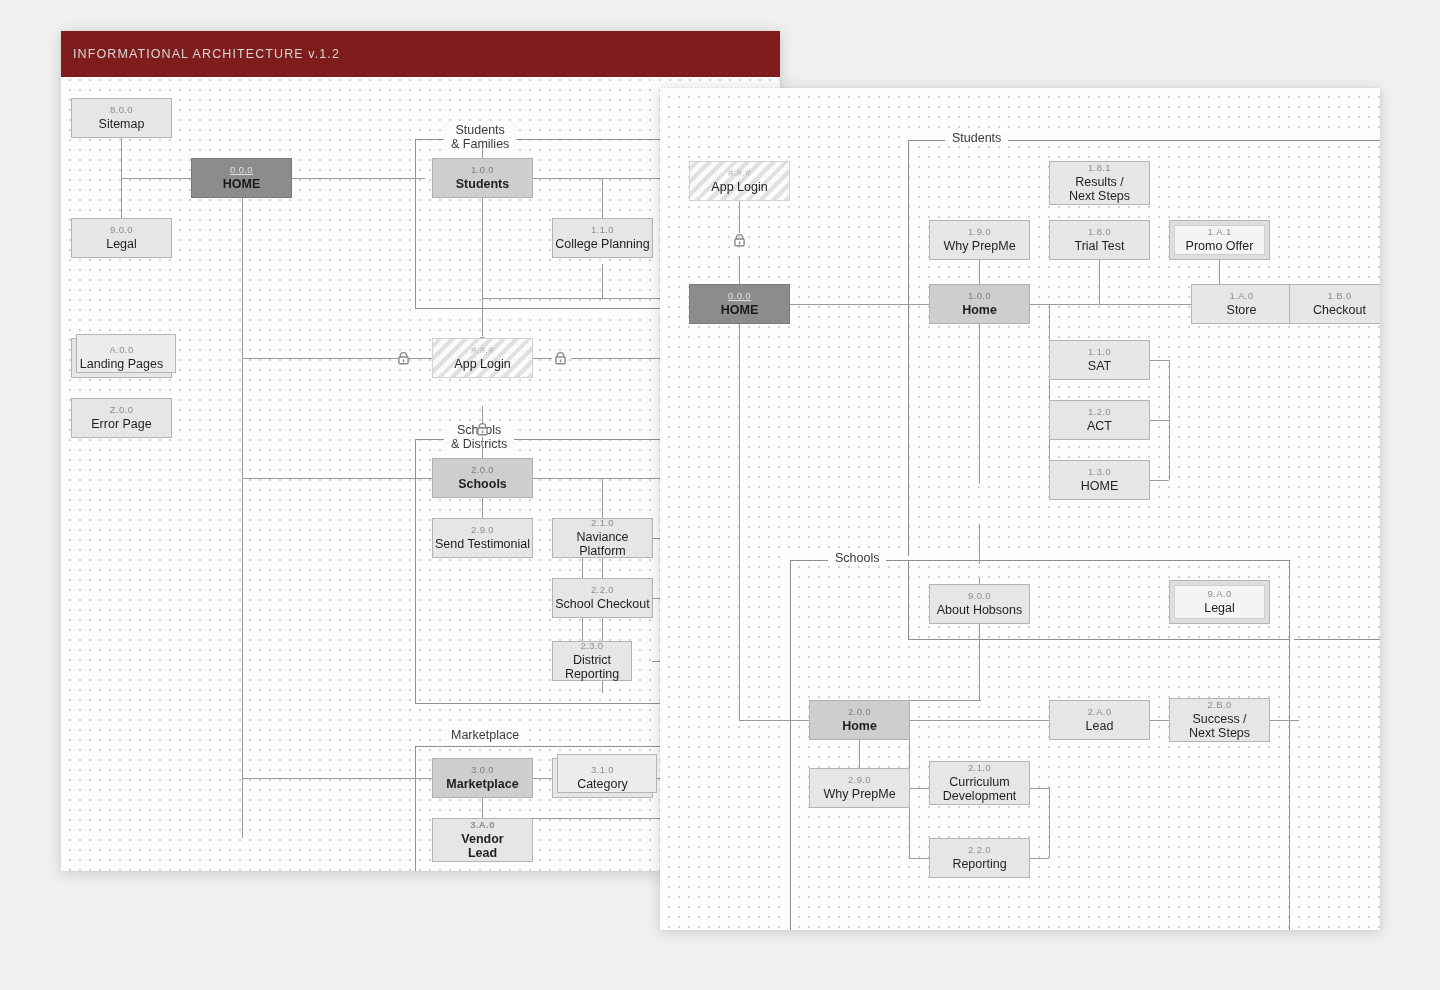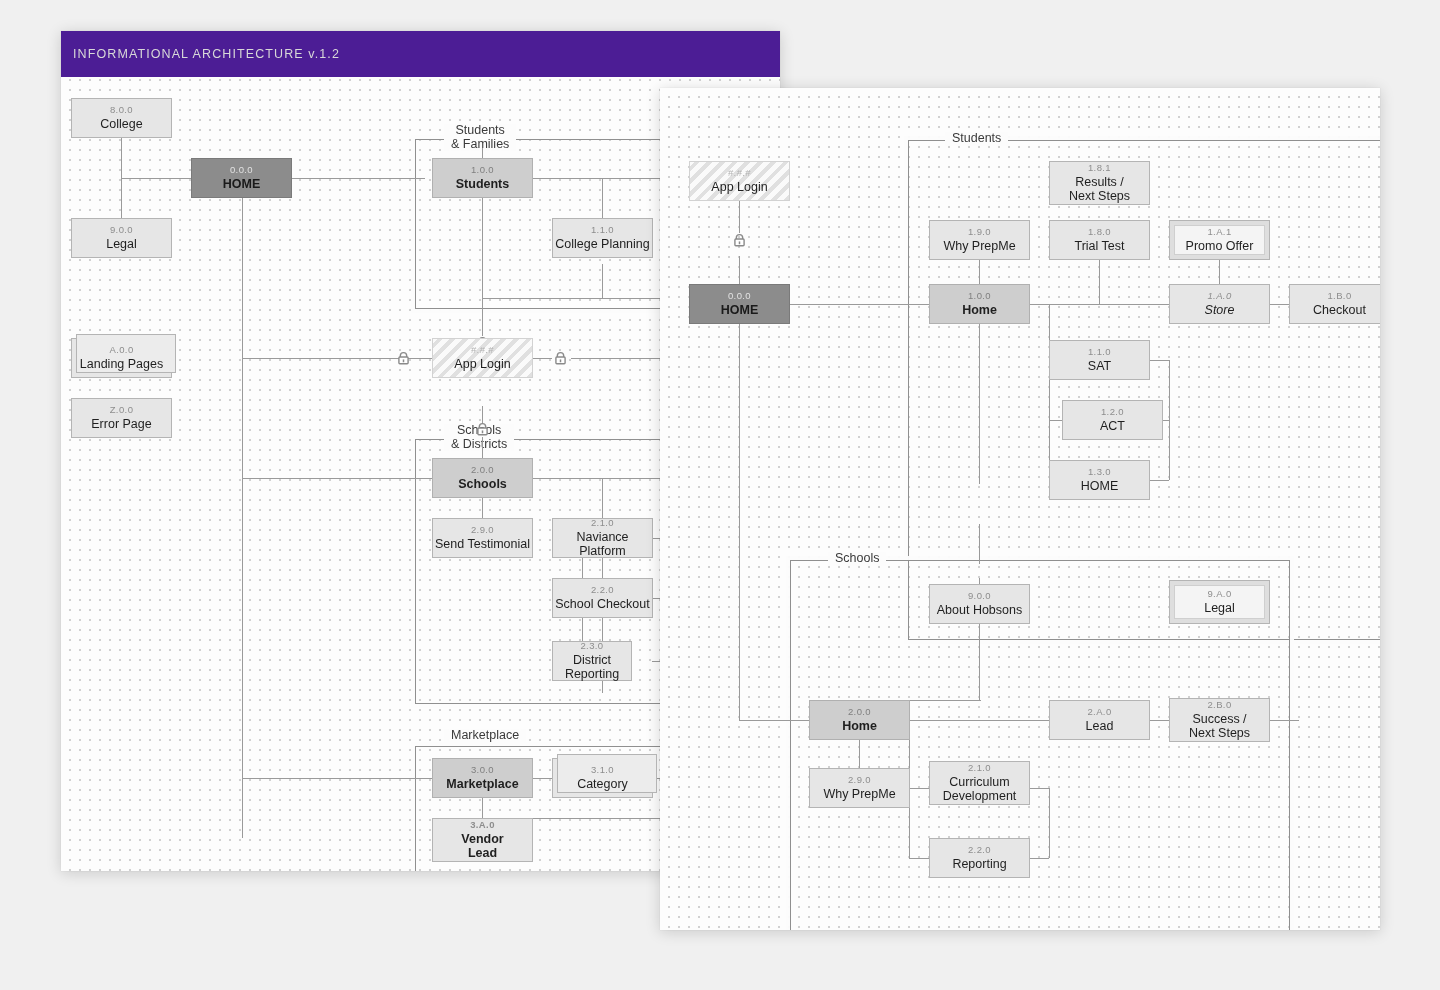--- a/index.html
+++ b/index.html
@@ -22,21 +22,21 @@
   .grid {
     position: absolute; inset: 0;
     background-image: radial-gradient(#c9c9c9 0.9px, transparent 1px);
     background-size: 10px 10px;
     background-position: 4px 4px;
     opacity: .85;
   }
   .titlebar {
     position: absolute; left:0; top:0;
     width: 719px; height: 46px;
-    background: #4c1d95;
+    background: #7f1d1d;
     display: flex; align-items: center;
   }
   .titlebar span {
     color: #d8d8d8; font-size: 12.5px; letter-spacing: 1.1px;
     padding-left: 12px;
   }
 
   
   .canvas { position: absolute; inset: 0; }
 
@@ -75,21 +75,21 @@
   .node .nid {
     font-size: 9.5px; color: #8d8d8d; letter-spacing: .4px;
     line-height: 1.15em; margin-bottom: 1px;
   }
   .node .nlb {
     font-size: 12.5px; color: #1f1f1f; line-height: 1.12em;
     white-space: pre-line;
   }
   .node.dark  { background: #8c8c8c; border-color: #7a7a7a; }
   .node.dark .nlb { color: #1a1a1a; font-weight: bold; }
-  .node.dark .nid { color: #e2e2e2; }
+  .node.dark .nid { color: #e2e2e2; text-decoration: underline; }
   .node.mid   { background: #cecece; border-color: #b0b0b0; }
   .node.mid .nlb { font-weight: bold; }
   .node.mid .nid { color: #7f7f7f; }
 
   
   .stack::before {
     content: ""; position: absolute;
     left: 4px; top: -5px; right: -5px; bottom: 4px;
     background: #ececec; border: 1px solid #b4b4b4; z-index: -1;
   }
@@ -218,21 +218,21 @@
       <div class="lock" style="left:492px; top:320px;">
         <svg viewBox="0 0 16 16">
             <path d="M4.6 6.6V5.1a3.4 3.4 0 0 1 6.8 0v1.5" fill="none" stroke="#8a8a8a" stroke-width="1.5"></path>
             <rect x="3.1" y="6.4" width="9.8" height="7.2" rx="1" fill="#fff" stroke="#8a8a8a" stroke-width="1.5"></rect>
             <rect x="7.2" y="9" width="1.6" height="3" fill="#8a8a8a"></rect>
           </svg>
       </div>
 
       <div class="node" style="left:10px; top:67px; width:101px; height:40px;">
         <div class="nid">8.0.0</div>
-        <div class="nlb">College</div>
+        <div class="nlb">Sitemap</div>
       </div>
 
       <div class="node dark" style="left:130px; top:127px; width:101px; height:40px;">
         <div class="nid">0.0.0</div>
         <div class="nlb">HOME</div>
       </div>
 
       <div class="node" style="left:10px; top:187px; width:101px; height:40px;">
         <div class="nid">9.0.0</div>
         <div class="nlb">Legal</div>
@@ -402,36 +402,36 @@
         <div class="nlb">Trial Test</div>
       </div>
 
       <div class="node framed" style="left:509px; top:132px; width:101px; height:40px;">
         <div class="inner">
           <div class="nid">1.A.1</div>
           <div class="nlb">Promo Offer</div>
         </div>
       </div>
 
-      <div class="node" style="left:509px; top:196px; width:101px; height:40px;font-style:italic;">
+      <div class="node" style="left:531px; top:196px; width:101px; height:40px;">
         <div class="nid">1.A.0</div>
         <div class="nlb">Store</div>
       </div>
 
       <div class="node" style="left:629px; top:196px; width:101px; height:40px;">
         <div class="nid">1.B.0</div>
         <div class="nlb">Checkout</div>
       </div>
 
       <div class="node" style="left:389px; top:252px; width:101px; height:40px;">
         <div class="nid">1.1.0</div>
         <div class="nlb">SAT</div>
       </div>
 
-      <div class="node" style="left:402px; top:312px; width:101px; height:40px;align-items:center;">
+      <div class="node" style="left:389px; top:312px; width:101px; height:40px;align-items:center;">
         <div class="nid">1.2.0</div>
         <div class="nlb">ACT</div>
       </div>
 
       <div class="node" style="left:389px; top:372px; width:101px; height:40px;">
         <div class="nid">1.3.0</div>
         <div class="nlb">HOME</div>
       </div>
 
       <div class="node" style="left:269px; top:496px; width:101px; height:40px;">

